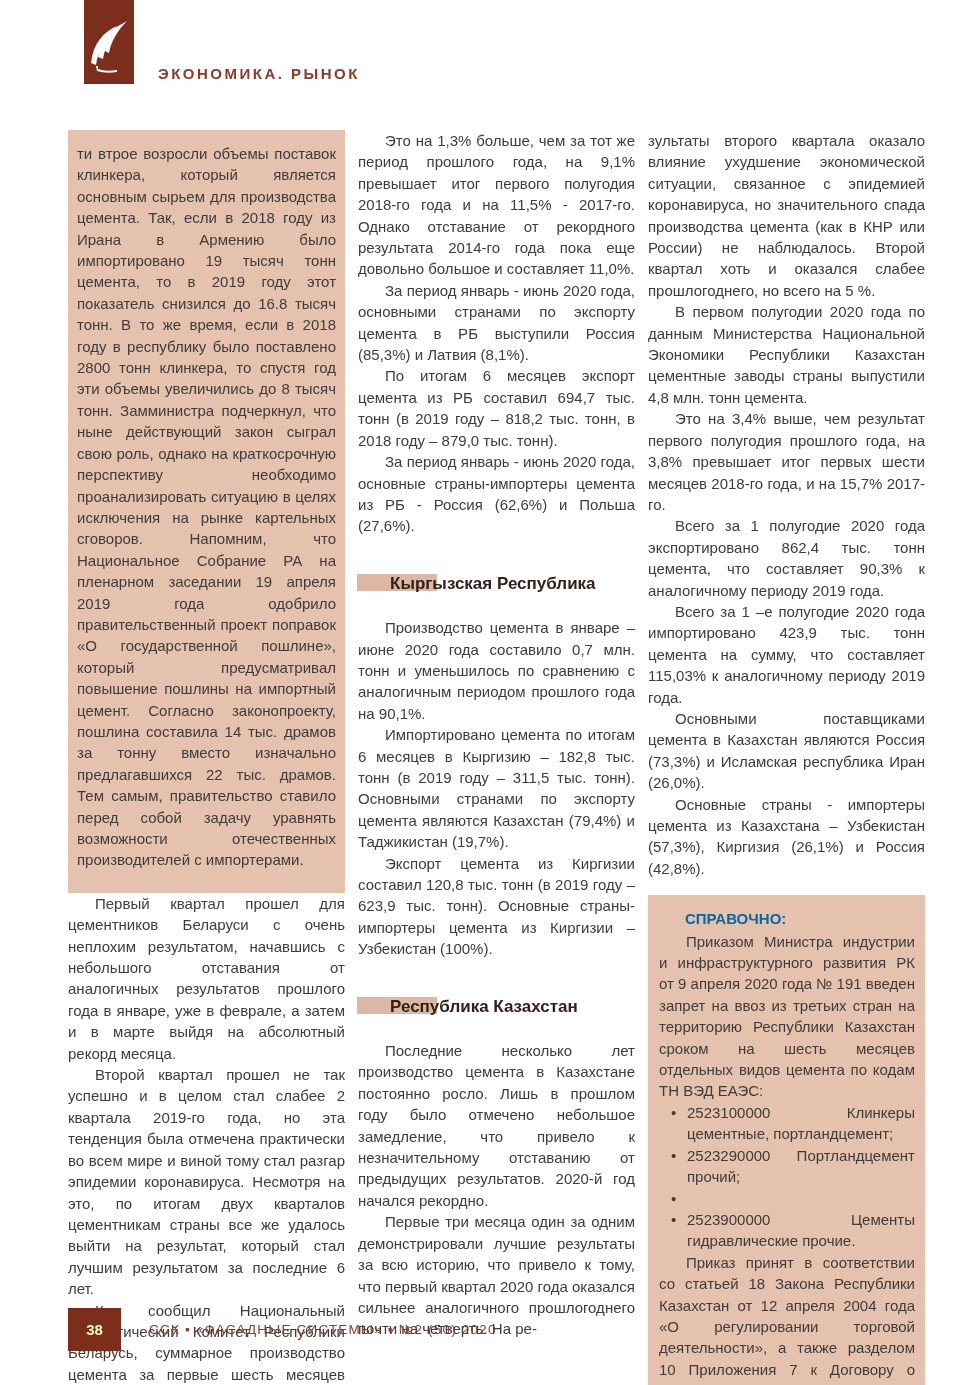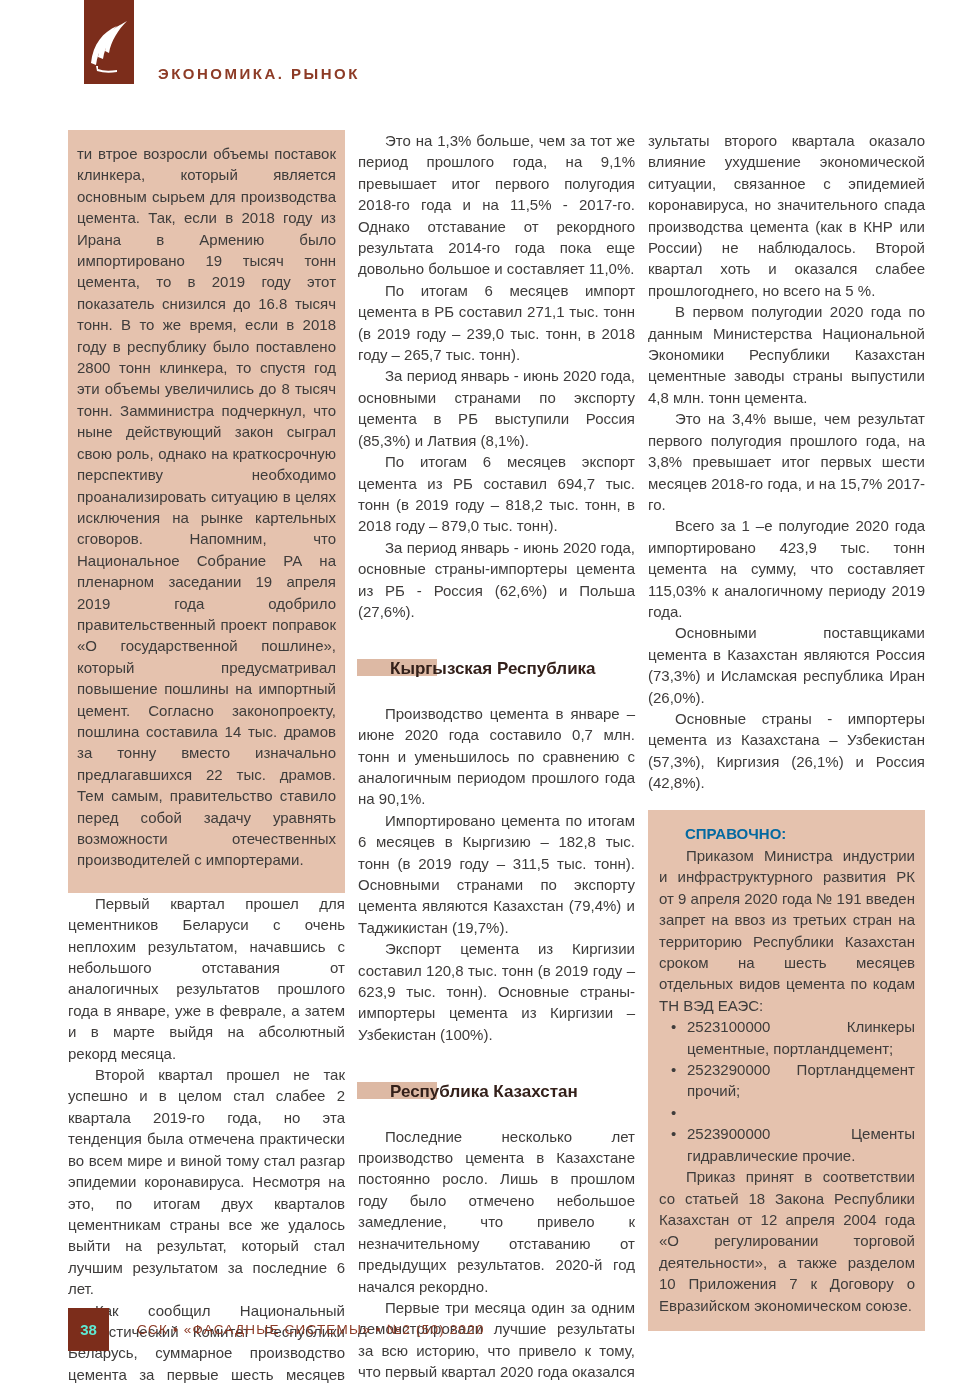--- a/index.html
+++ b/index.html
@@ -33,21 +33,21 @@
   }
   .section-header .txt { position:relative; z-index:1; padding-left:32px; }
   .ref-box { background:#e5c2ae; padding:13px 10px 15px 11px; margin-top:16px; }
   .ref-box .ref-title { font-weight:bold; color:#0369a1; text-indent:26px; margin-bottom:1px; }
   .bullet-row { display:flex; text-indent:0; padding-left:12px; }
   .bullet-dot { width:16px; flex:0 0 16px; }
   .bullet-text { flex:1; text-align:justify; }
   
   .footer { position:absolute; left:68px; top:1308px; display:flex; align-items:center; }
   .page-num {
-    width:41px; height:43px; background:#7c2d1b; color:#5eead4;
+    width:53px; height:43px; background:#7c2d1b; color:#fef9c3;
     font-weight:bold; font-size:15px;
     display:flex; align-items:center; justify-content:center;
   }
   .journal-line { margin-left:28px; color:#8d3b26; font-size:13.5px; letter-spacing:1.2px; }
 </style>
 </head>
 <body>
 
 <div class="masthead">
   <span class="logo-block">
@@ -68,21 +68,20 @@
     <div class="highlight-block">
       <p class="no-indent">ти втрое возросли объемы поставок клинкера, который является основным сырьем для производства цемента. Так, если в 2018 году из Ирана в Армению было импортировано 19 тысяч тонн цемента, то в 2019 году этот показатель снизился до 16.8 тысяч тонн. В то же время, если в 2018 году в республику было поставлено 2800 тонн клинкера, то спустя год эти объемы увеличились до 8 тысяч тонн. Замминистра подчеркнул, что ныне действующий закон сыграл свою роль, однако на краткосрочную перспективу необходимо проанализировать ситуацию в целях исключения на рынке картельных сговоров. Напомним, что Национальное Собрание РА на пленарном заседании 19 апреля 2019 года одобрило правительственный проект поправок «О государственной пошлине», который предусматривал повышение пошлины на импортный цемент. Согласно законопроекту, пошлина составила 14 тыс. драмов за тонну вместо изначально предлагавшихся 22 тыс. драмов. Тем самым, правительство ставило перед собой задачу уравнять возможности отечественных производителей с импортерами.</p>
     </div>
     <p>Первый квартал прошел для цементников Беларуси с очень неплохим результатом, начавшись с небольшого отставания от аналогичных результатов прошлого года в январе, уже в феврале, а затем и в марте выйдя на абсолютный рекорд месяца.</p>
     <p>Второй квартал прошел не так успешно и в целом стал слабее 2 квартала 2019-го года, но эта тенденция была отмечена практически во всем мире и виной тому стал разгар эпидемии коронавируса. Несмотря на это, по итогам двух кварталов цементникам страны все же удалось выйти на результат, который стал лучшим результатом за последние 6 лет.</p>
     <p>Как сообщил Национальный Статистический Комитет Республики Беларусь, суммарное производство цемента за первые шесть месяцев 2020 года в Беларуси составило 2,3 млн. тонн.</p>
   </div>
 
   <div class="col">
     <p>Это на 1,3% больше, чем за тот же период прошлого года, на 9,1% превышает итог первого полугодия 2018-го года и на 11,5% - 2017-го. Однако отставание от рекордного результата 2014-го года пока еще довольно большое и составляет 11,0%.</p>
-    <p>По итогам 6 месяцев импорт цемента в РБ составил 271,1 тыс. тонн (в 2019 году – 239,0 тыс. тонн, в 2018 году – 265,7 тыс. тонн).</p>
     <p>За период январь - июнь 2020 года, основными странами по экспорту цемента в РБ выступили Россия (85,3%) и Латвия (8,1%).</p>
     <p>По итогам 6 месяцев экспорт цемента из РБ составил 694,7 тыс. тонн (в 2019 году – 818,2 тыс. тонн, в 2018 году – 879,0 тыс. тонн).</p>
     <p>За период январь - июнь 2020 года, основные страны-импортеры цемента из РБ - Россия (62,6%) и Польша (27,6%).</p>
     <h3 class="section-header">
       <span class="swatch"></span>
       <span class="txt">Кыргызская Республика</span>
     </h3>
     <p>Производство цемента в январе – июне 2020 года составило 0,7 млн. тонн и уменьшилось по сравнению с аналогичным периодом прошлого года на 90,1%.</p>
     <p>Импортировано цемента по итогам 6 месяцев в Кыргизию – 182,8 тыс. тонн (в 2019 году – 311,5 тыс. тонн). Основными странами по экспорту цемента являются Казахстан (79,4%) и Таджикистан (19,7%).</p>
     <p>Экспорт цемента из Киргизии составил 120,8 тыс. тонн (в 2019 году – 623,9 тыс. тонн). Основные страны-импортеры цемента из Киргизии – Узбекистан (100%).</p>
@@ -91,20 +90,21 @@
       <span class="txt">Республика Казахстан</span>
     </h3>
     <p>Последние несколько лет производство цемента в Казахстане постоянно росло. Лишь в прошлом году было отмечено небольшое замедление, что привело к незначительному отставанию от предыдущих результатов. 2020-й год начался рекордно.</p>
     <p>Первые три месяца один за одним демонстрировали лучшие результаты за всю историю, что привело к тому, что первый квартал 2020 года оказался сильнее аналогичного прошлогоднего почти на четверть. На ре-</p>
   </div>
 
   <div class="col">
     <p class="no-indent">зультаты второго квартала оказало влияние ухудшение экономической ситуации, связанное с эпидемией коронавируса, но значительного спада производства цемента (как в КНР или России) не наблюдалось. Второй квартал хоть и оказался слабее прошлогоднего, но всего на 5 %.</p>
     <p>В первом полугодии 2020 года по данным Министерства Национальной Экономики Республики Казахстан цементные заводы страны выпустили 4,8 млн. тонн цемента.</p>
     <p>Это на 3,4% выше, чем результат первого полугодия прошлого года, на 3,8% превышает итог первых шести месяцев 2018-го года, и на 15,7% 2017-го.</p>
+    <p>Всего за 1 полугодие 2020 года экспортировано 862,4 тыс. тонн цемента, что составляет 90,3% к аналогичному периоду 2019 года.</p>
     <p>Всего за 1 –е полугодие 2020 года импортировано 423,9 тыс. тонн цемента на сумму, что составляет 115,03% к аналогичному периоду 2019 года.</p>
     <p>Основными поставщиками цемента в Казахстан являются Россия (73,3%) и Исламская республика Иран (26,0%).</p>
     <p>Основные страны - импортеры цемента из Казахстана – Узбекистан (57,3%), Киргизия (26,1%) и Россия (42,8%).</p>
 
     <div class="ref-box">
       <div class="ref-title">СПРАВОЧНО:</div>
       <p>Приказом Министра индустрии и инфраструктурного развития РК от 9 апреля 2020 года № 191 введен запрет на ввоз из третьих стран на территорию Республики Казахстан сроком на шесть месяцев отдельных видов цемента по кодам ТН ВЭД ЕАЭС:</p>
       <div class="bullet-row">
         <span class="bullet-dot">•</span>
         <span class="bullet-text">2523100000 Клинкеры цементные, портландцемент;</span>

